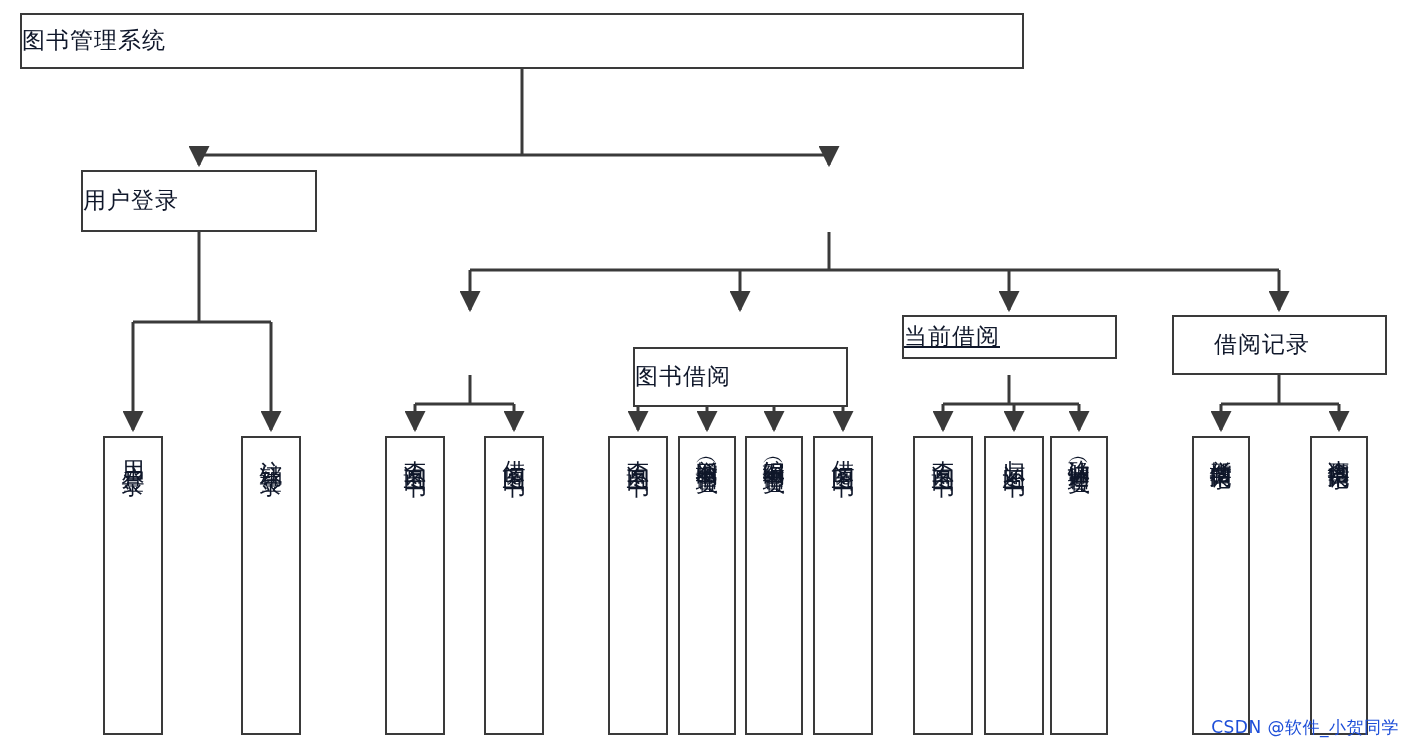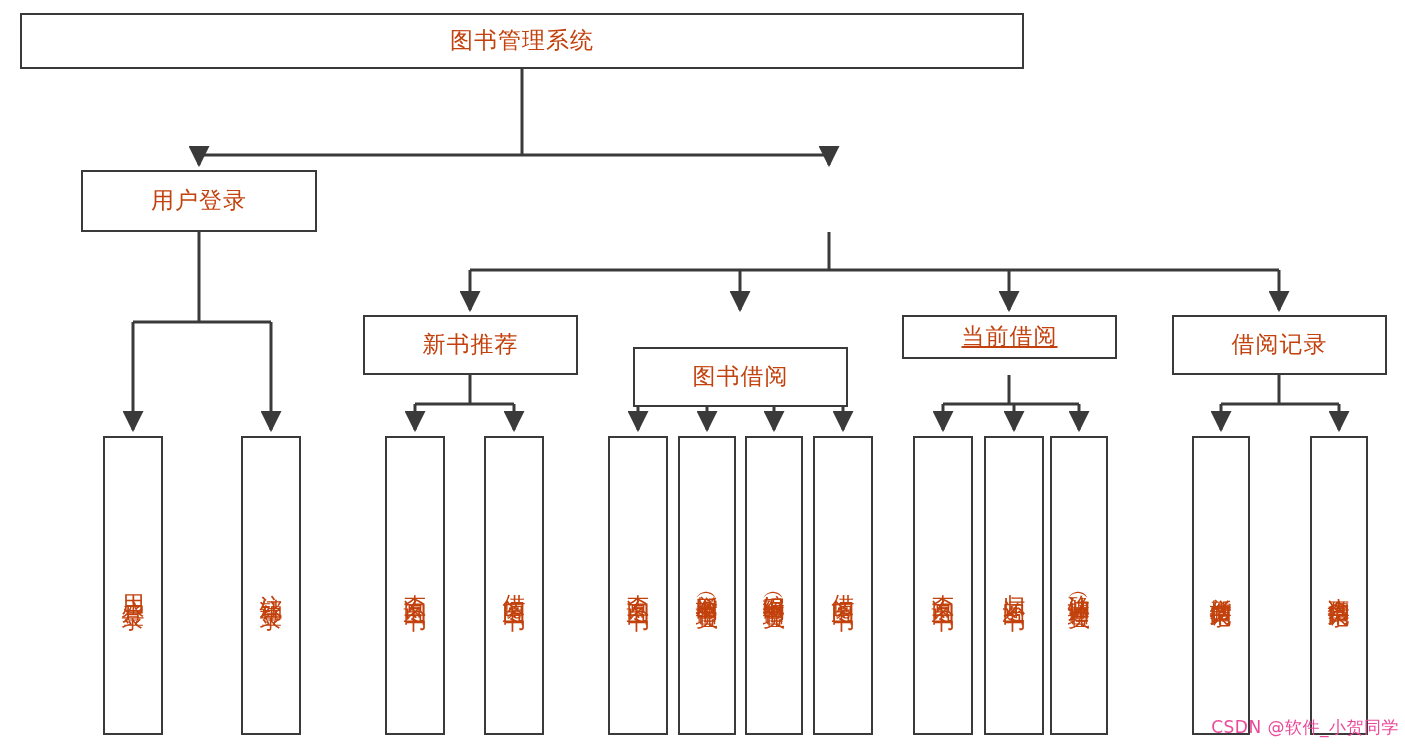--- a/index.html
+++ b/index.html
@@ -24,22 +24,22 @@
     width: 1405px;
     height: 747px;
   }
   .node {
     position: absolute;
     box-sizing: border-box;
     border: 2.5px solid #3a3a3a;
     background: #ffffff;
     display: flex;
     align-items: center;
-    justify-content: center;
-    color: #c2410c;
+    justify-content: flex-start;
+    color: #0f172a;
     letter-spacing: 1px;
   }
   .node-h {
     font-size: 23px;
     line-height: 1.1;
     white-space: nowrap;
   }
   .node-v {
     writing-mode: vertical-rl;
     text-orientation: upright;
@@ -52,21 +52,21 @@
   }
   .node-v.tight {
     letter-spacing: 2px;
     font-size: 22px;
   }
   #watermark {
     position: absolute;
     right: 6px;
     bottom: 8px;
     font-size: 17px;
-    color: #ec4899;
+    color: #1d4ed8;
     letter-spacing: 0.5px;
     white-space: nowrap;
     pointer-events: none;
   }
 </style>
 </head>
 <body>
 
 <div id="canvas">
 
@@ -125,30 +125,27 @@
   </svg>
 
   <div class="node node-h" style="left:20px; top:13px; width:1004px; height:56px;">
     <span>图书管理系统</span>
   </div>
 
   <div class="node node-h" style="left:81px; top:170px; width:236px; height:62px;">
     <span>用户登录</span>
   </div>
 
-  <div class="node node-h" style="left:363px; top:315px; width:215px; height:60px;">
-    <span>新书推荐</span>
-  </div>
   <div class="node node-h" style="left:633px; top:315px; width:215px; height:60px;margin-top:32px;">
     <span>图书借阅</span>
   </div>
   <div class="node node-h" style="left:902px; top:315px; width:215px; height:44px;text-decoration:underline;">
     <span>当前借阅</span>
   </div>
-  <div class="node node-h" style="left:1172px; top:315px; width:215px; height:60px;">
+  <div class="node node-h" style="left:1172px; top:315px; width:215px; height:60px;padding-left:40px;">
     <span>借阅记录</span>
   </div>
 
   <div class="node node-v" style="left:103px; top:436px; width:60px; height:299px;">
     <span>用户登录</span>
   </div>
   <div class="node node-v" style="left:241px; top:436px; width:60px; height:299px;">
     <span>注销登录</span>
   </div>
 

